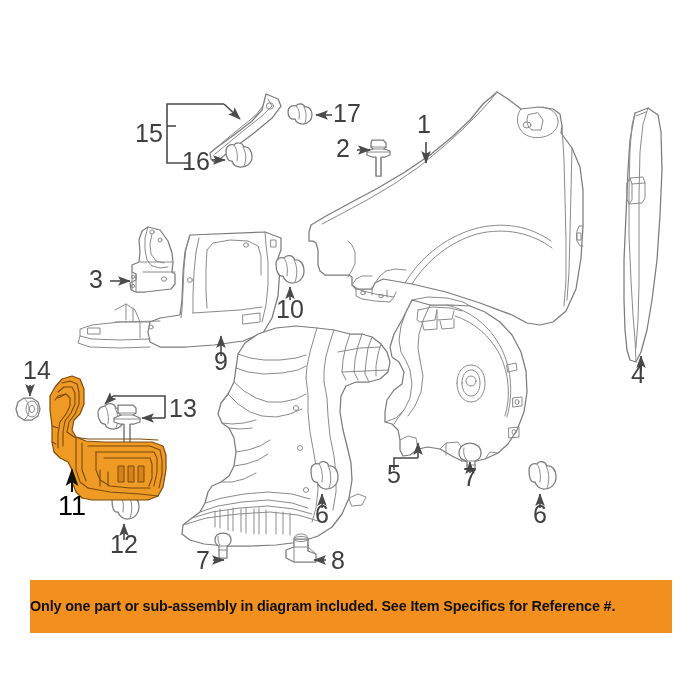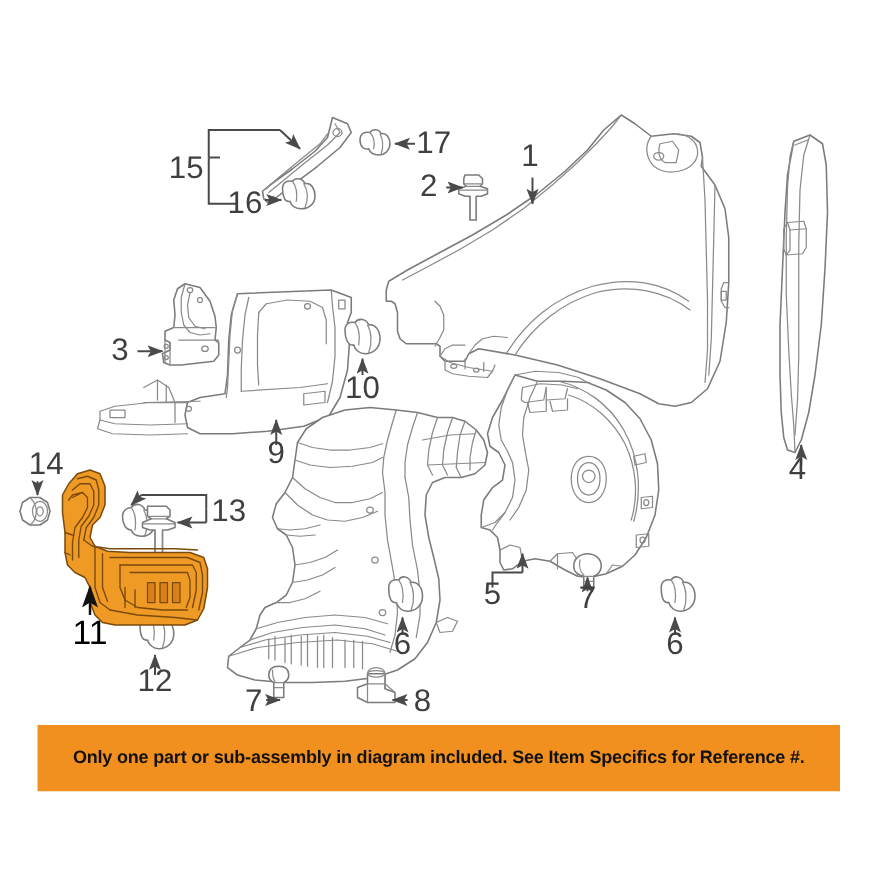--- a/index.html
+++ b/index.html
@@ -12,21 +12,21 @@
   .fillwhite{fill:#ffffff;}
   .hl-body{fill:#ef9a25;stroke:#7a4a0c;stroke-width:1.2;stroke-linejoin:round;}
   .hl-dark{fill:#d8811a;stroke:#7a4a0c;stroke-width:1;stroke-linejoin:round;}
   .hl-line{fill:none;stroke:#7a4a0c;stroke-width:1.1;stroke-linejoin:round;stroke-linecap:round;}
   .lead{fill:none;stroke:#4a4a4a;stroke-width:1.6;stroke-linecap:butt;stroke-linejoin:miter;}
   .lead-blk{fill:none;stroke:#111111;stroke-width:2;stroke-linecap:butt;}
   .callout{font-family:"Liberation Sans",sans-serif;font-size:25px;fill:#3f3f3f;}
   .callout-blk{font-family:"Liberation Sans",sans-serif;font-size:27px;fill:#000000;font-weight:400;}
   #banner{position:absolute;left:30px;top:580px;width:642px;height:53px;
           background:#f2901f;box-sizing:border-box;display:flex;flex-direction:column;
-          align-items:center;justify-content:center;}
+          align-items:flex-start;justify-content:center;}
   #banner .bl{color:#111;font-size:14.4px;font-weight:bold;line-height:1.42;
               white-space:nowrap;letter-spacing:-0.15px;
               font-family:"Liberation Sans",sans-serif;}
 </style>
 </head>
 <body>
 
 <div id="stage">
 
   <svg class="diagram" viewBox="0 0 700 700">

